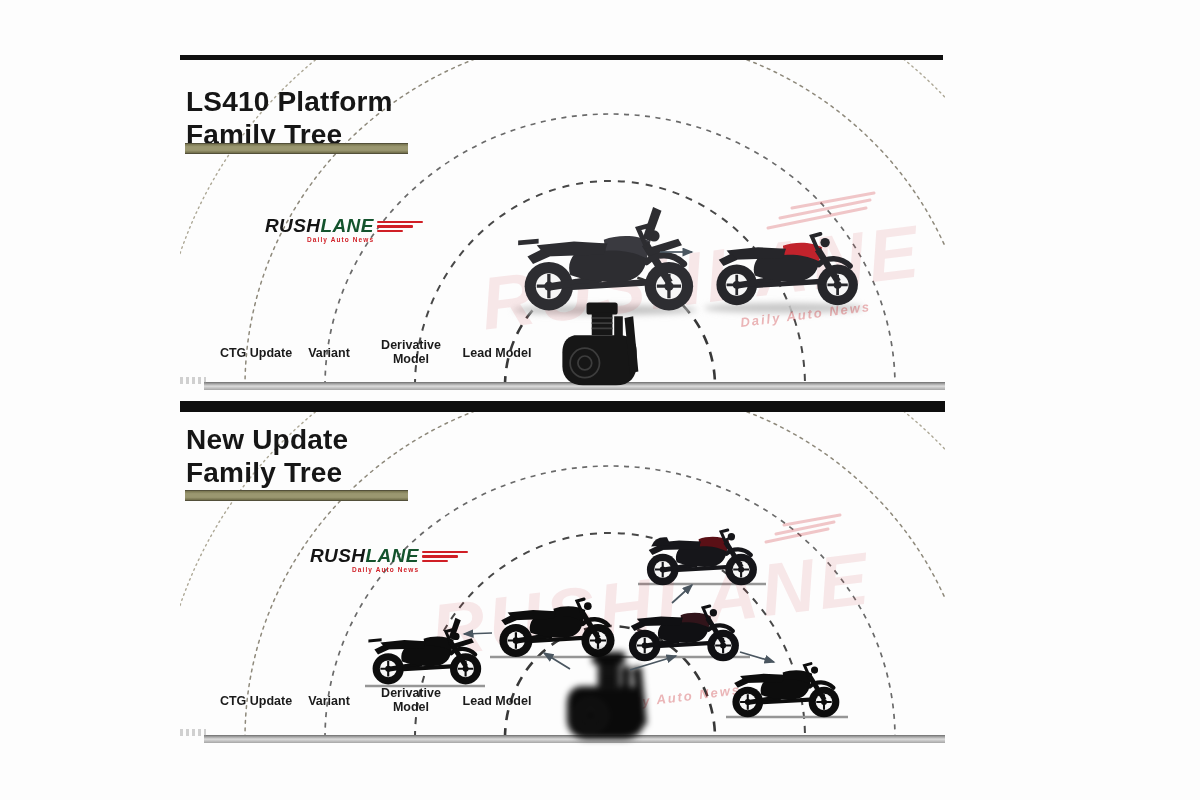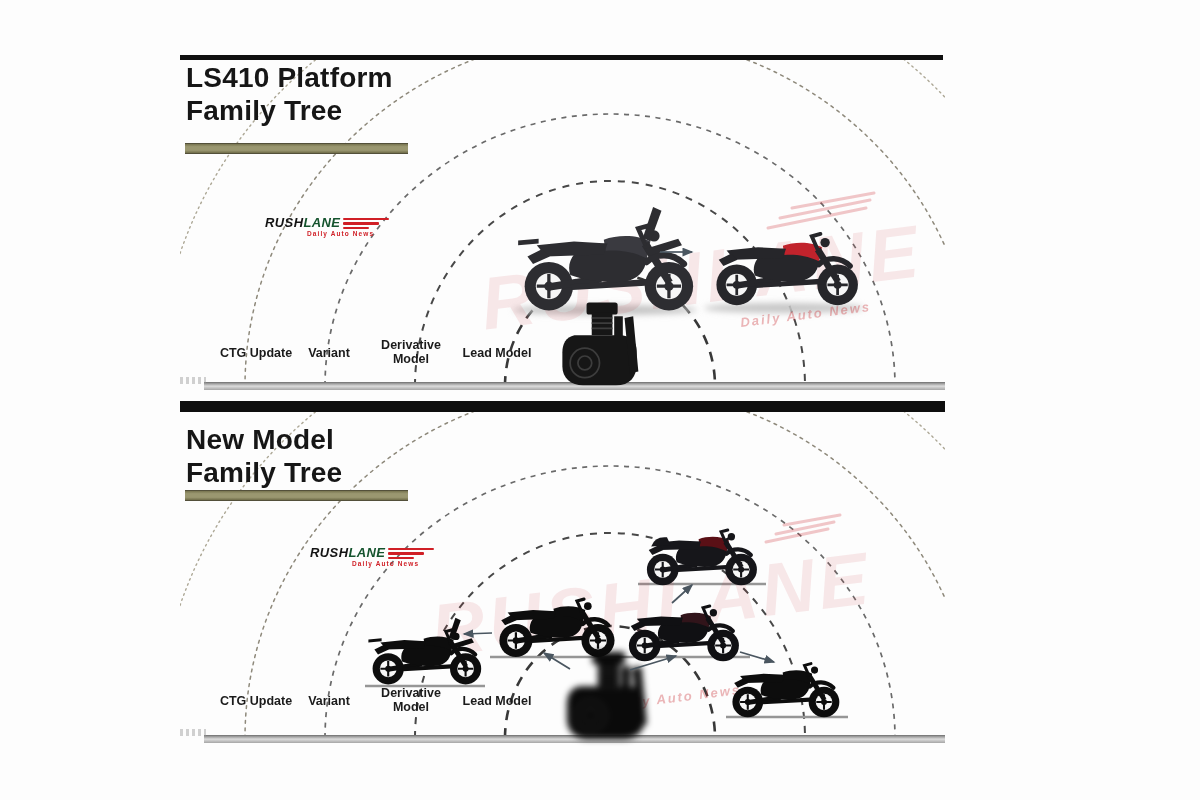--- a/index.html
+++ b/index.html
@@ -15,21 +15,21 @@
   .divider{position:absolute;left:180px;top:401px;width:765px;height:11px;background:#0e0e0e;z-index:6;}
 
   .ptitle{position:absolute;left:6px;z-index:5;color:#161616;font-weight:bold;
           font-size:28px;line-height:33px;letter-spacing:.2px;}
   .underbar{position:absolute;left:5px;width:223px;height:9px;z-index:5;
             background:linear-gradient(180deg,#77744f 0%,#9a9770 30%,#9a9770 70%,#6f6c49 100%);
             border-top:1px solid #53503a;border-bottom:1px solid #53503a;}
 
   .logo{position:absolute;z-index:5;line-height:1;}
   .logo-row{display:flex;align-items:center;}
-  .lg-w1,.lg-w2{font-size:13px;font-weight:bold;font-style:italic;letter-spacing:.4px;}
+  .lg-w1,.lg-w2{font-size:19px;font-weight:bold;font-style:italic;letter-spacing:.4px;}
   .lg-w1{color:#141414;}
   .lg-w2{color:#14532d;}
   .lg-lines{display:flex;flex-direction:column;gap:2px;margin-left:3px;margin-top:2px;}
   .lg-lines i{display:block;height:2.2px;background:#d01f26;border-radius:1px;}
   .lg-lines i:nth-child(1){width:46px;}
   .lg-lines i:nth-child(2){width:36px;}
   .lg-lines i:nth-child(3){width:26px;}
   .lg-tag{font-size:6.5px;font-weight:bold;color:#d01f26;letter-spacing:1.1px;
           margin-left:42px;margin-top:1.5px;}
 
@@ -109,21 +109,21 @@
         <circle cx="38" cy="74" r="8" fill="none" stroke="var(--fin,#3d3d3d)" stroke-width="2"></circle>
         <polygon points="84,22 94,20 100,84 90,86" fill="currentColor"></polygon>
         <rect x="72" y="20" width="10" height="26" fill="currentColor"></rect>
       </symbol>
     </defs>
   </svg>
 
   <div class="panel" id="panel1">
     <div class="topline"></div>
 
-    <div class="ptitle" style="top:6px">
+    <div class="ptitle" style="top:30px">
       <div>LS410 Platform</div>
       <div>Family Tree</div>
     </div>
     <div class="underbar" style="top:88px"></div>
 
     <div class="logo" style="left:85px;top:161px">
       <div class="logo-row">
         <span class="lg-w1">RUSH</span>
           <span class="lg-w2">LANE</span>
         <span class="lg-lines">
@@ -172,21 +172,21 @@
     <div class="rlabel" style="left:272px;top:291px">Lead Model</div>
 
     <div class="corner-mark" style="top:322px"></div>
     <div class="baseline" style="top:327px"></div>
   </div>
 
   <div class="divider"></div>
 
   <div class="panel" id="panel2">
     <div class="ptitle" style="top:11px">
-      <div>New Model</div>
+      <div>New Update</div>
       <div>Family Tree</div>
     </div>
     <div class="underbar" style="top:78px"></div>
 
     <div class="logo" style="left:130px;top:134px">
       <div class="logo-row">
         <span class="lg-w1">RUSH</span>
           <span class="lg-w2">LANE</span>
         <span class="lg-lines">
             <i></i>

